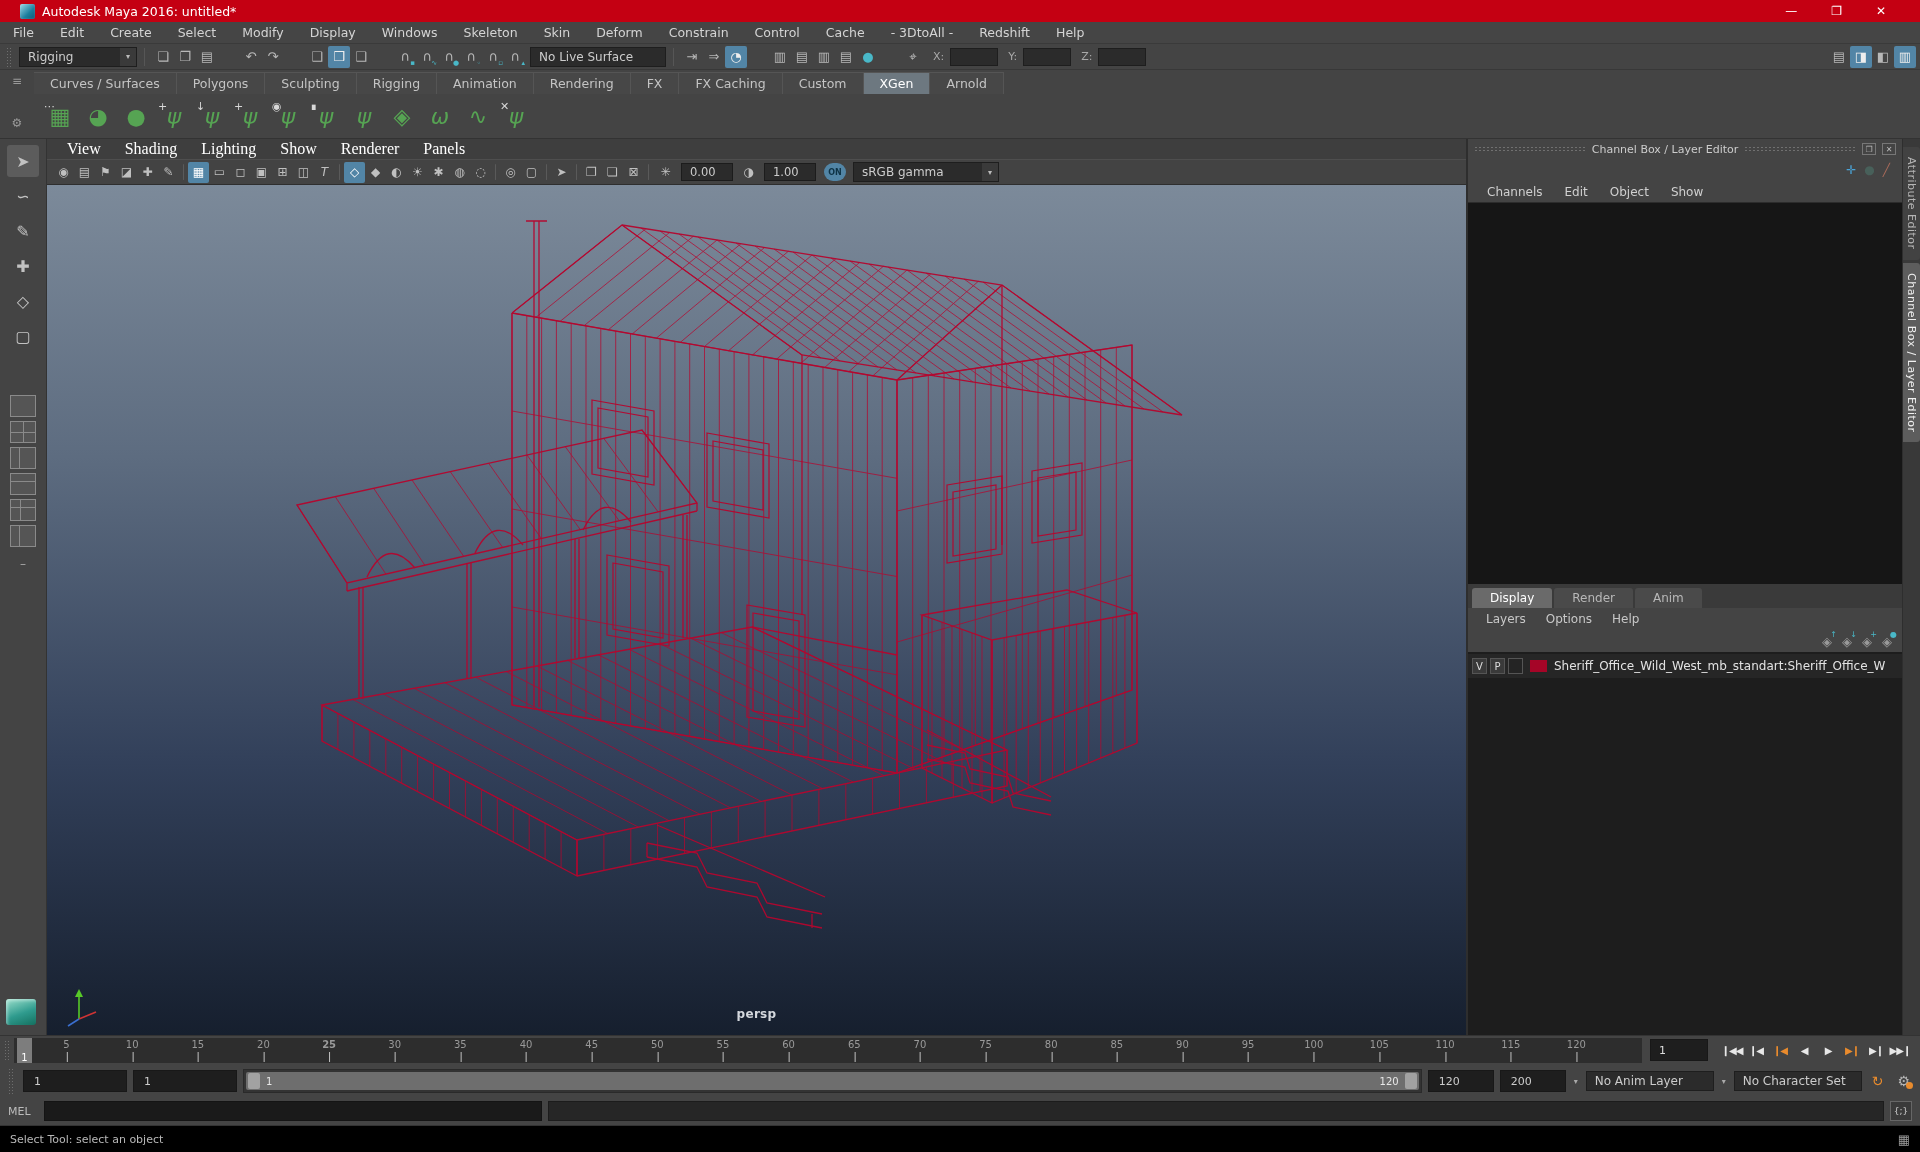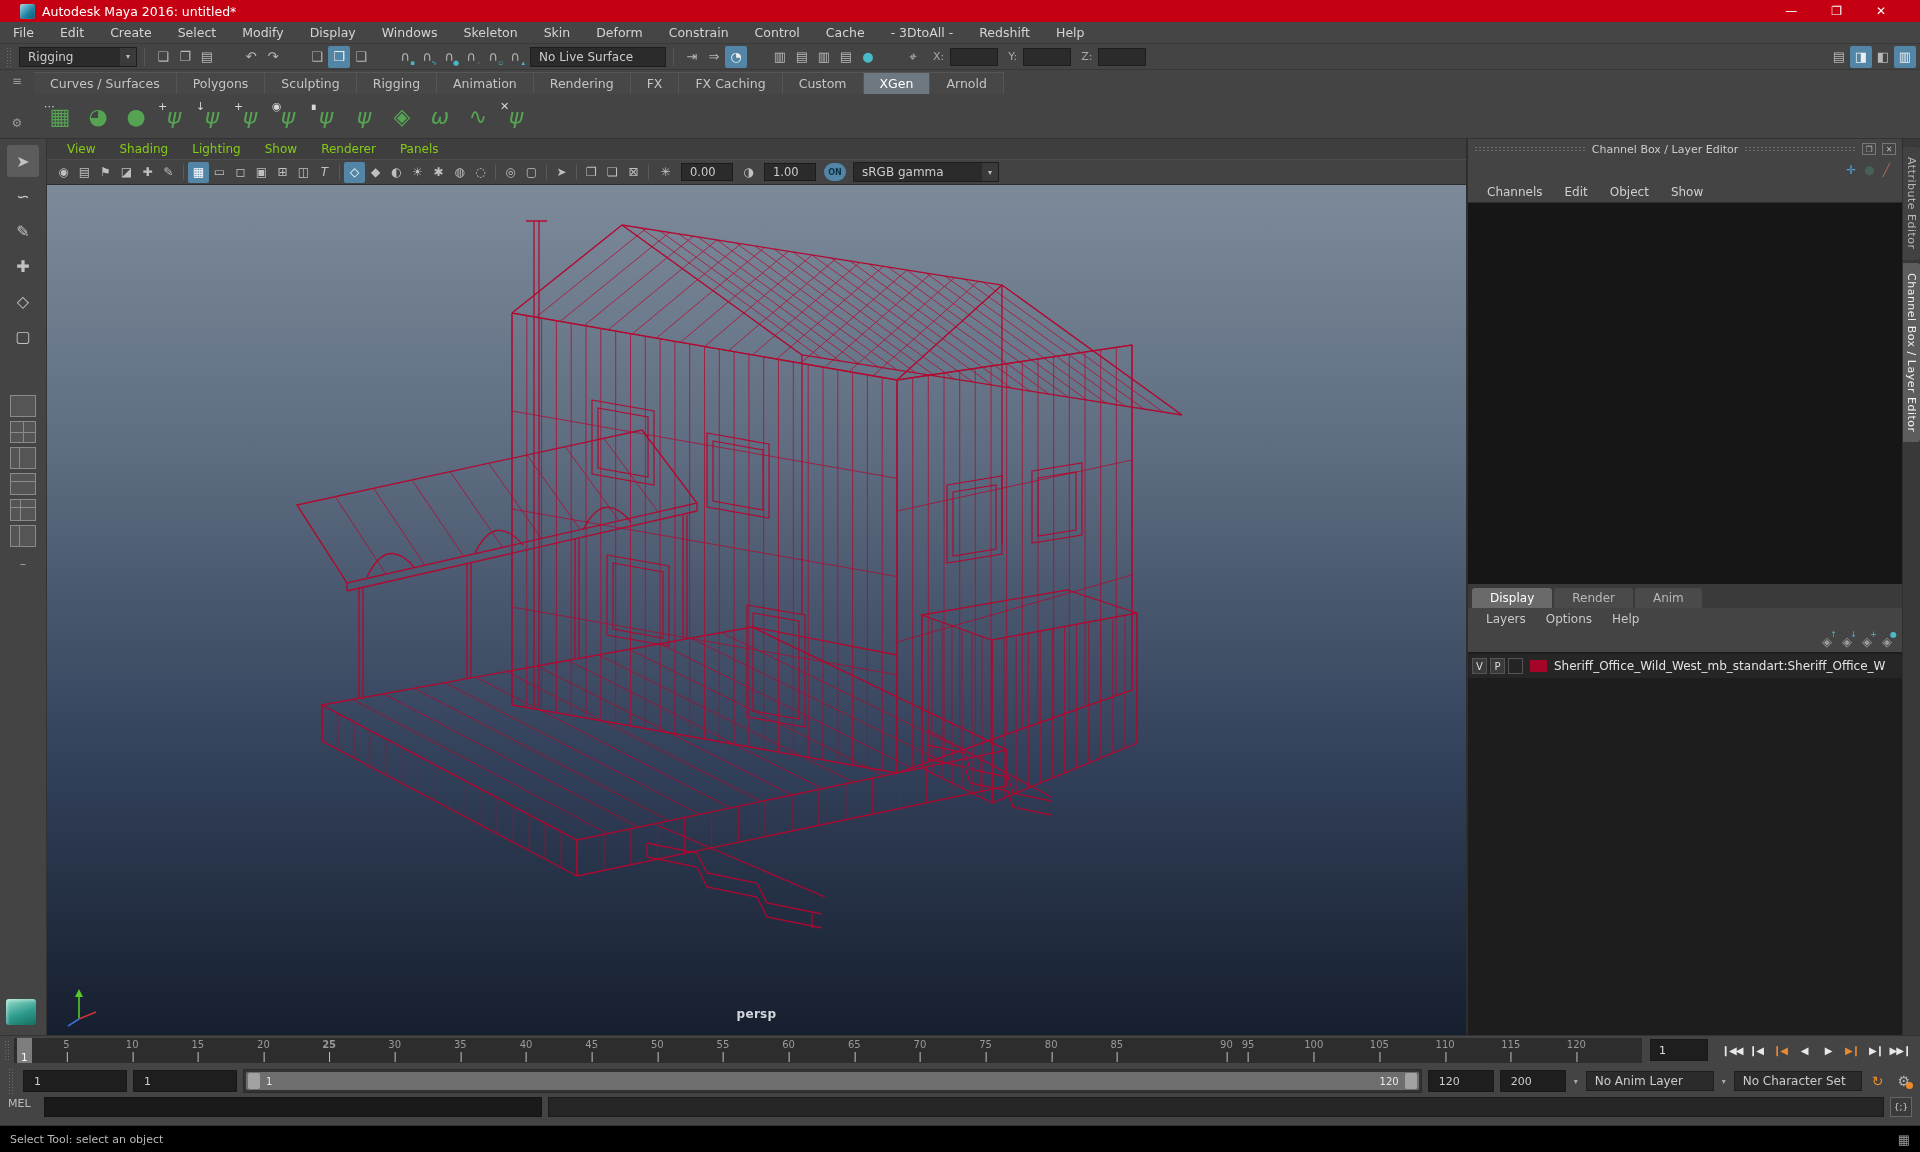--- a/index.html
+++ b/index.html
@@ -62,21 +62,21 @@
   .pane-btn.q::before { content:""; position:absolute; inset:0; background:linear-gradient(#8a8a8a,#8a8a8a) center/100% 1px no-repeat, linear-gradient(#8a8a8a,#8a8a8a) center/1px 100% no-repeat; }
   .pane-btn.l::before { content:""; position:absolute; top:0; bottom:0; left:8px; width:1px; background:#8a8a8a; }
   .pane-btn.t::before { content:""; position:absolute; left:0; right:0; top:7px; height:1px; background:#8a8a8a; }
   .pane-btn.lt::before { content:""; position:absolute; inset:0; background:linear-gradient(#8a8a8a,#8a8a8a) 0 7px/100% 1px no-repeat, linear-gradient(#8a8a8a,#8a8a8a) 9px 0/1px 100% no-repeat; }
   .tool-dash { color:#aaa; margin-top:10px; font-size:12px; }
   .tb-cube { position:absolute; bottom:10px; left:6px; width:30px; height:26px; background:linear-gradient(160deg,#9adfcb,#2f9b8e 55%,#14705f); border-radius:3px; box-shadow:inset 2px 2px 3px #ffffff55; }
 
   
   .vp-panel { width:1420px; display:flex; flex-direction:column; background:#3e3e3e; border-left:1px solid #333; }
   .vp-menus { height:20px; display:flex; align-items:center; padding-left:8px; background:#3e3e3e; }
-  .vp-menus .menu-item { padding:0 12px; font-size:12px; color:#84cc16; }
+  .vp-menus .menu-item { padding:0 12px; font-size:16px; color:#ffffff;font-family:Liberation Serif, serif; }
   .vp-iconbar { height:26px; display:flex; align-items:center; gap:2px; padding:0 6px; background:#434343; border-top:1px solid #4e4e4e; border-bottom:1px solid #2e2e2e; }
   .vicon { width:21px; height:21px; display:flex; align-items:center; justify-content:center; font-size:12px; color:#c0c0c0; border-radius:2px; }
   .vicon.active { background:var(--blue); color:#fff; }
   .vicon.divider { width:1px; height:16px; background:#5a5a5a; margin:0 4px; }
   .vfield { width:52px; height:18px; background:var(--field); border:1px solid #1c1c1c; font-size:11.5px; color:#ccc; display:flex; align-items:center; padding-left:8px; margin:0 3px; }
   .on-toggle { width:22px; height:18px; background:var(--blue); border-radius:9px; color:#0e3346; font-size:8px; font-weight:bold; display:flex; align-items:center; justify-content:center; margin:0 3px; }
   .cs-select { width:146px; margin-left:2px; }
   .vp-view { flex:1; position:relative; background:linear-gradient(180deg,#7c8a9a 0%,#5d6c80 32%,#32405a 68%,#161f2e 100%); overflow:hidden; }
   .persp-label { position:absolute; bottom:14px; left:50%; transform:translateX(-50%); color:#d4d8dd; font-size:12px; font-weight:bold; letter-spacing:.3px; }
   .wire-svg { position:absolute; inset:0; }
@@ -131,21 +131,21 @@
   .rf-1 { width:104px; } .rf-2 { width:104px; } .rf-3 { width:66px; } .rf-4 { width:66px; }
   .r-bar-wrap { flex:1; height:24px; background:#333; border:1px solid #2a2a2a; display:flex; align-items:center; padding:2px; }
   .r-bar { flex:1; height:100%; background:#6e6e6e; border-radius:2px; position:relative; display:flex; align-items:center; justify-content:space-between; }
   .r-handle { width:12px; height:16px; background:#a2a2a2; border-radius:2px; margin:0 2px; }
   .r-lab { font-size:10px; color:#e8e8e8; } .r-lab.start{ position:absolute; left:20px; } .r-lab.end{ position:absolute; right:20px; }
   .mini-arr { font-size:8px; color:#aaa; margin:0 2px; }
   .r-icon { font-size:14px; color:#e98b2d; margin:0 4px; }
   .r-icon.gear { color:#b5b5b5; position:relative; }
   .r-icon.gear::after { content:""; position:absolute; right:-3px; bottom:0; width:7px; height:7px; border-radius:50%; background:#e98b2d; }
 
-  .melline { height:28px; display:flex; gap:6px; padding:0 8px; background:#444; }
+  .melline { height:28px; display:flex; align-items:center; gap:6px; padding:0 8px; background:#444; }
   .mel-label { font-size:11px; color:#bbb; width:30px; }
   .mel-input { width:498px; height:20px; background:#1a1a1a; border:1px solid #141414; }
   .mel-output { flex:1; height:20px; background:#262626; border:1px solid #1c1c1c; }
   .mel-se { width:22px; height:20px; border:1px solid #666; color:#ccc; font-size:9px; display:flex; align-items:center; justify-content:center; background:#3a3a3a; }
 
   .helpline { height:28px; display:flex; align-items:center; padding:0 10px; background:#000000; border-top:1px solid #333; }
   .help-text { font-size:11px; color:#b8b8b8; }
   .help-icon { margin-left:auto; color:#9a9a9a; font-size:13px; }
 </style>
 </head>
@@ -693,21 +693,21 @@
       <span class="tl-tick" style="left: 31.4516%;">40</span>
       <span class="tl-tick" style="left: 35.4839%;">45</span>
       <span class="tl-tick" style="left: 39.5161%;">50</span>
       <span class="tl-tick" style="left: 43.5484%;">55</span>
       <span class="tl-tick" style="left: 47.5806%;">60</span>
       <span class="tl-tick" style="left: 51.6129%;">65</span>
       <span class="tl-tick" style="left: 55.6452%;">70</span>
       <span class="tl-tick" style="left: 59.6774%;">75</span>
       <span class="tl-tick" style="left: 63.7097%;">80</span>
       <span class="tl-tick" style="left: 67.7419%;">85</span>
-      <span class="tl-tick" style="left: 71.7742%; margin-left: 44px;">90</span>
+      <span class="tl-tick" style="left: 71.7742%;">90</span>
       <span class="tl-tick" style="left: 75.8065%;">95</span>
       <span class="tl-tick" style="left: 79.8387%;">100</span>
       <span class="tl-tick" style="left: 83.871%;">105</span>
       <span class="tl-tick" style="left: 87.9032%;">110</span>
       <span class="tl-tick" style="left: 91.9355%;">115</span>
       <span class="tl-tick" style="left: 95.9677%;">120</span>
     </div>
   <div class="tl-field">1</div>
   <div class="tl-controls">
 

